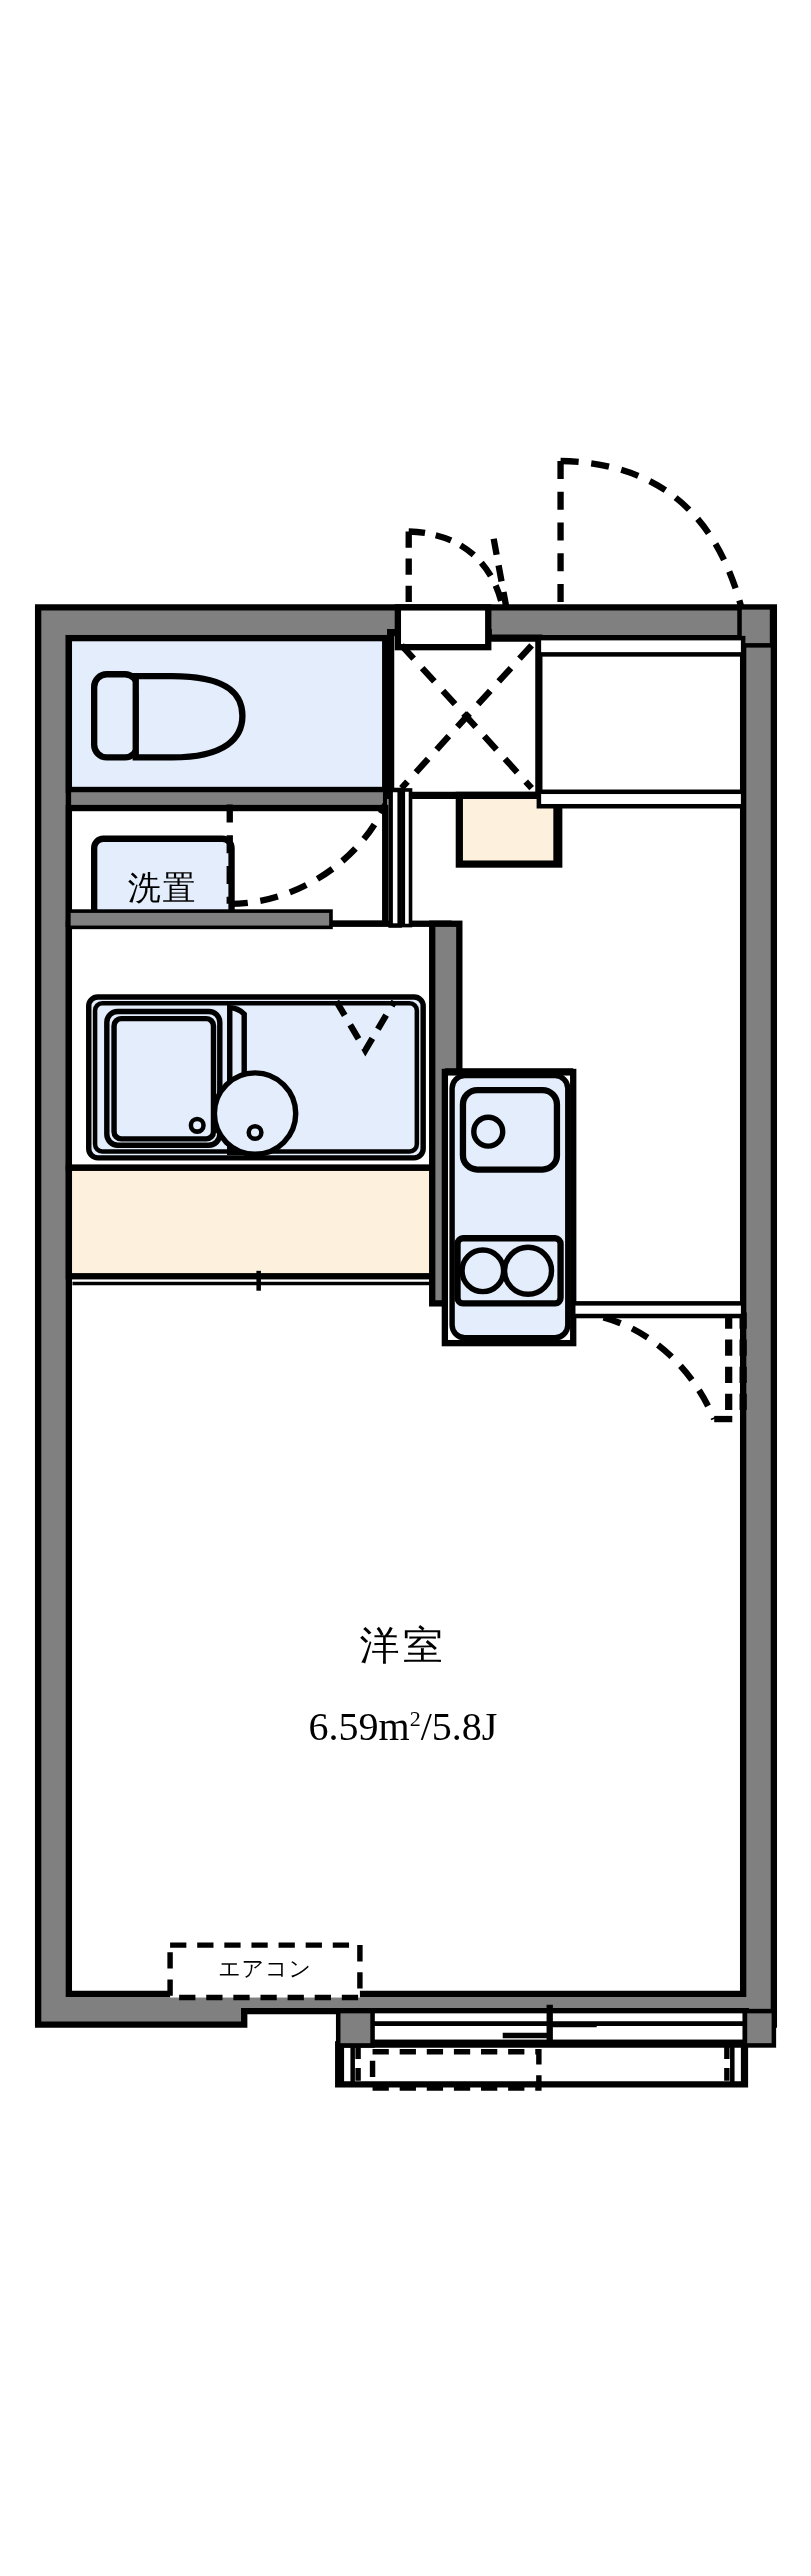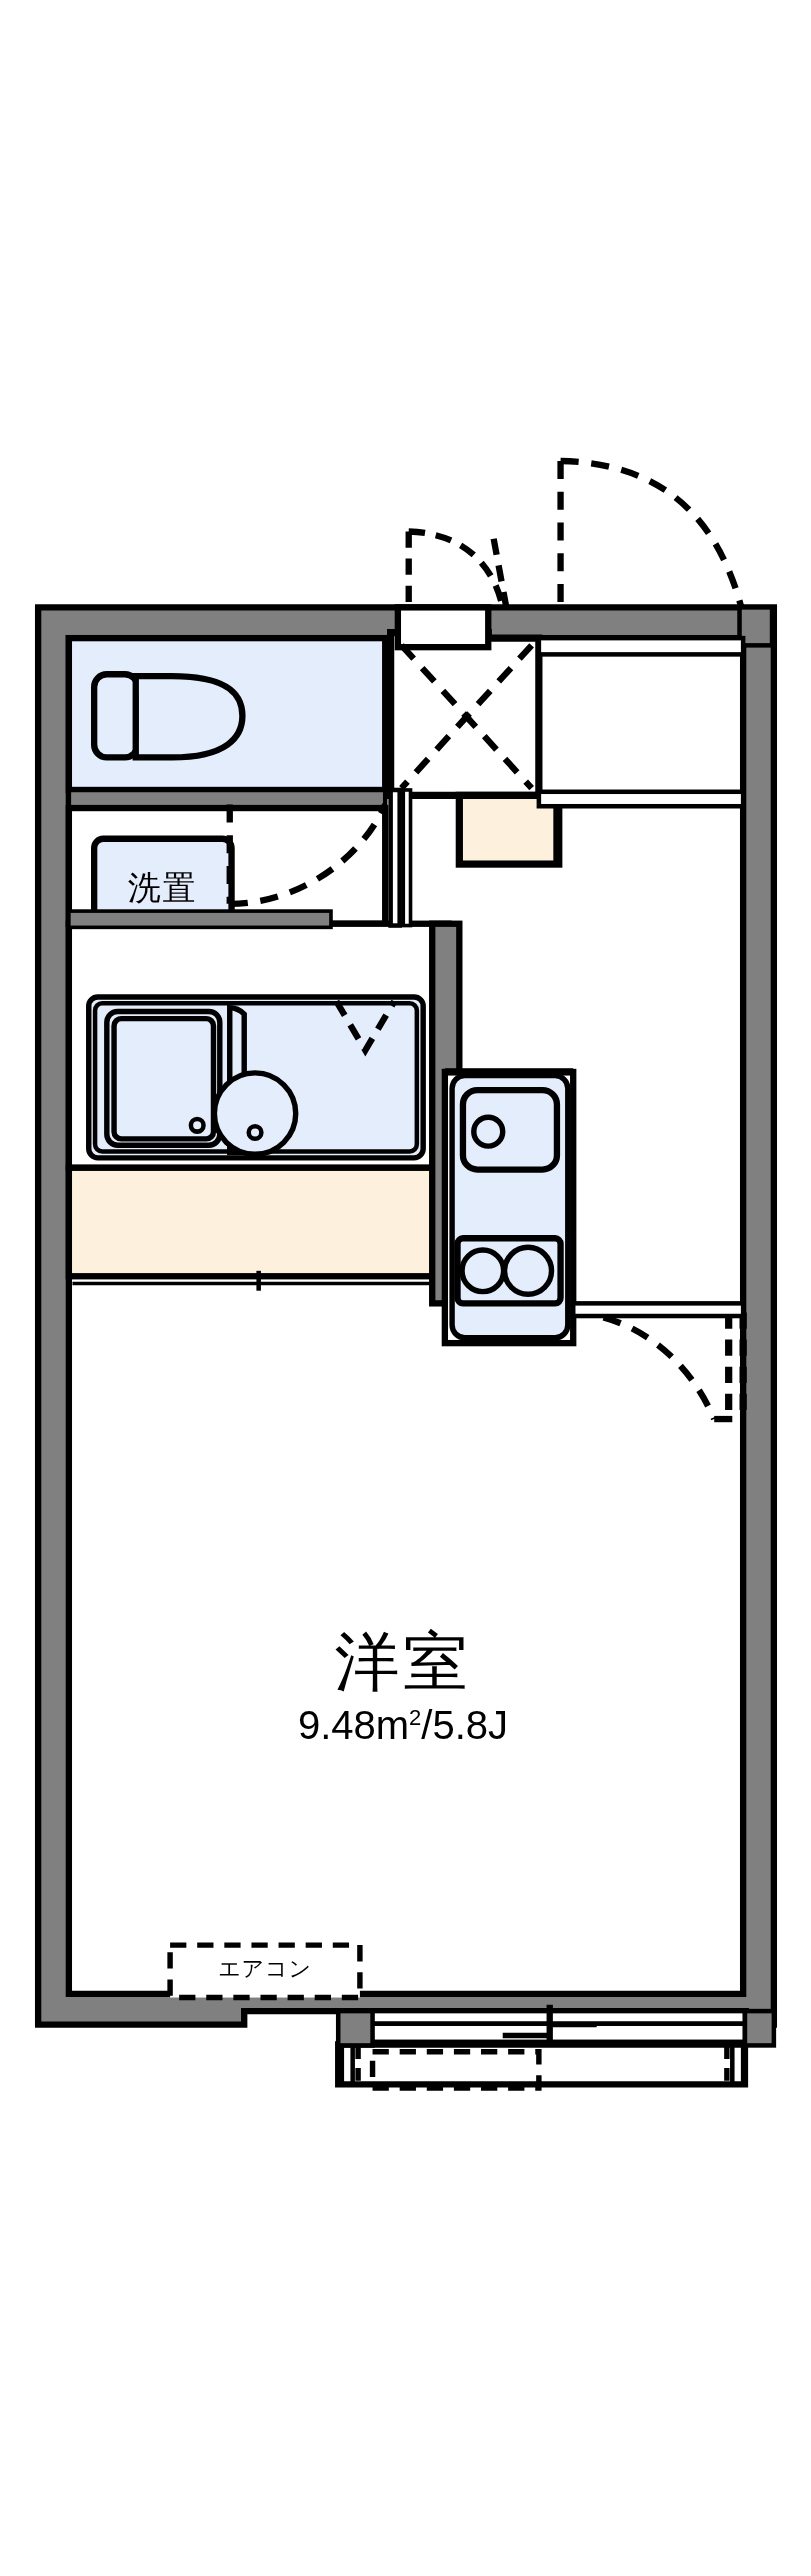--- a/index.html
+++ b/index.html
@@ -1,23 +1,23 @@
 <!DOCTYPE html>
 <html style="font-size:14.5px"><head>
 <meta charset="utf-8">
 <style>
   html,body{margin:0;padding:0;background:#ffffff;}
   body{font-family:"Liberation Sans","DejaVu Sans",sans-serif;}
   #plan-root{position:relative;width:812px;height:2576px;background:#fff;overflow:hidden;}
   #svg-plan{position:absolute;left:0;top:0;width:812px;height:2576px;}
   .lbl{position:absolute;color:#000;white-space:nowrap;text-align:center;
-       font-family:Liberation Sans, sans-serif;}
+       font-family:Liberation Serif, serif;}
   .lbl-washer{font-size:33px;letter-spacing:1.8px;}
   .lbl-closet{font-size:36px;letter-spacing:2.7px;}
-  .lbl-room{font-size:65px;letter-spacing:3.6px;}
+  .lbl-room{font-size:40px;letter-spacing:3.6px;}
   .lbl-area{font-size:40px;letter-spacing:0px;}
   .lbl-ac{font-size:22px;letter-spacing:0.9px;}
   sup.sq{font-size:0.55em;vertical-align:super;}
 </style>
 </head>
 <body>
 
 <div id="plan-root">
 
   <svg id="svg-plan" viewBox="0 0 898 2850" xmlns="http://www.w3.org/2000/svg">
@@ -190,19 +190,19 @@
     </g>
 
   </svg>
 
   <div class="lbl lbl-washer" style="left:94px; top:866px; width:137px;">洗置</div>
 
 
   <div class="lbl lbl-room" style="left:159px; top:1618px; width:488px;">洋室</div>
 
   <div class="lbl lbl-area" style="left:159px; top:1703px; width:488px;">
-    <span>9.48</span><span>m</span><sup class="sq">2</sup><span>/</span><span>5.8J</span>
+    <span>6.59</span><span>m</span><sup class="sq">2</sup><span>/</span><span>5.8J</span>
   </div>
 
   <div class="lbl lbl-ac" style="left:170px; top:1954px; width:190px;">エアコン</div>
 
 </div>
 
 
 </body></html>

